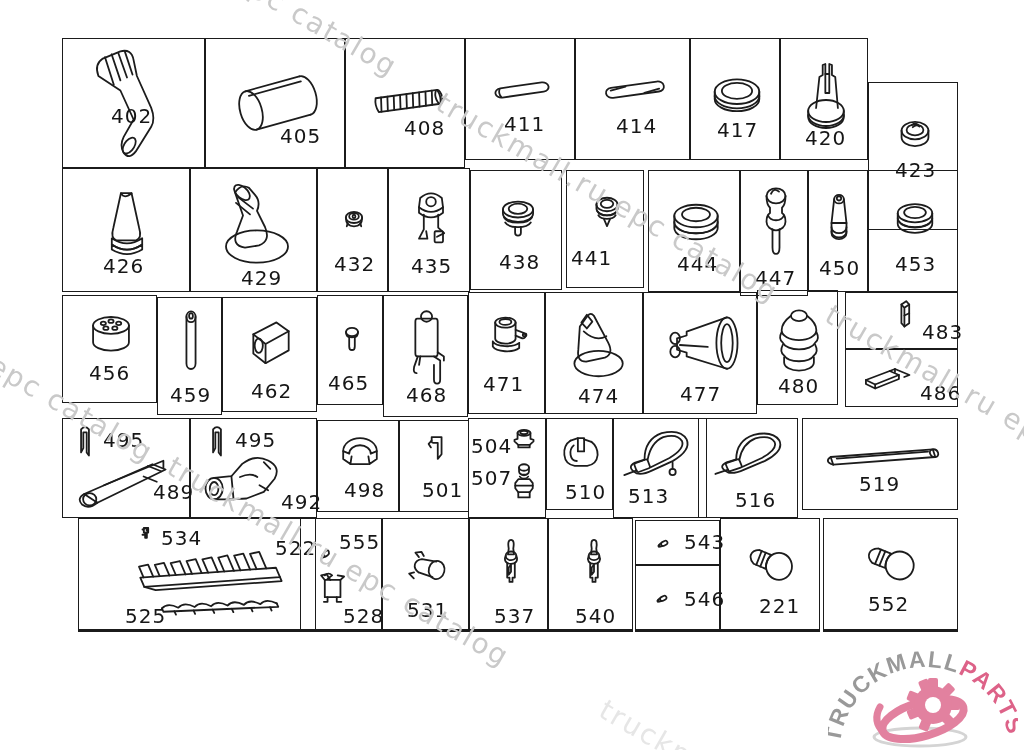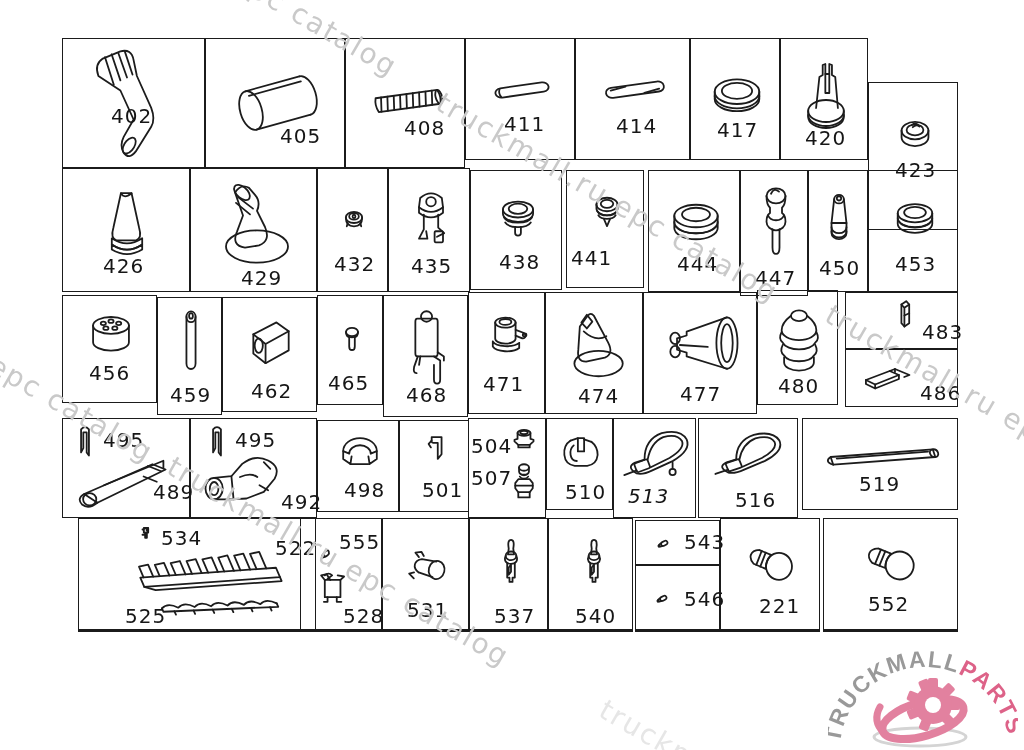--- a/index.html
+++ b/index.html
@@ -521,21 +521,21 @@
           <g fill="none" stroke="#1c1c1c" stroke-width="1.8" stroke-linecap="round" stroke-linejoin="round">
             <path d="M30 16 Q16 24 18 40 Q20 56 38 58 L62 58 Q80 56 82 40 Q82 26 70 18"></path>
             <path d="M36 24 Q28 30 30 40 Q32 50 42 50"></path>
             <path d="M44 12 L44 34 L56 34 L56 12 Z"></path>
             <path d="M30 16 L44 12 M70 18 L56 14"></path>
           </g>
         </svg>
       </div>
       <span class="plabel" style="left: 18px; top: 62px;">510</span>
     </div>
-    <div class="cell" style="left: 613px; top: 418px; width: 83px; height: 100px; font-style: italic;">
+    <div class="cell" style="left: 613px; top: 418px; width: 94px; height: 100px;">
       <div class="ic" style="left: 4px; top: 8px; width: 78px; height: 62px;">
         <svg viewBox="0 0 100 80" width="100%" height="100%" preserveAspectRatio="none">
           <g fill="none" stroke="#1c1c1c" stroke-width="1.8" stroke-linecap="round" stroke-linejoin="round">
             <path d="M24 60 Q10 52 22 46 L34 42 Q34 16 56 8 Q80 2 88 16 Q94 30 70 44 L44 56 Q32 62 24 60 Z"></path>
             <path d="M38 42 Q42 20 58 13 Q76 8 82 18 Q86 28 66 40 L42 52"></path>
             <rect x="22" y="44" width="18" height="12" rx="2" transform="rotate(-20 31 50)"></rect>
             <path d="M8 62 L24 56"></path>
             <circle cx="70" cy="58" r="4"></circle>
             <path d="M70 46 L70 54"></path>
           </g>

